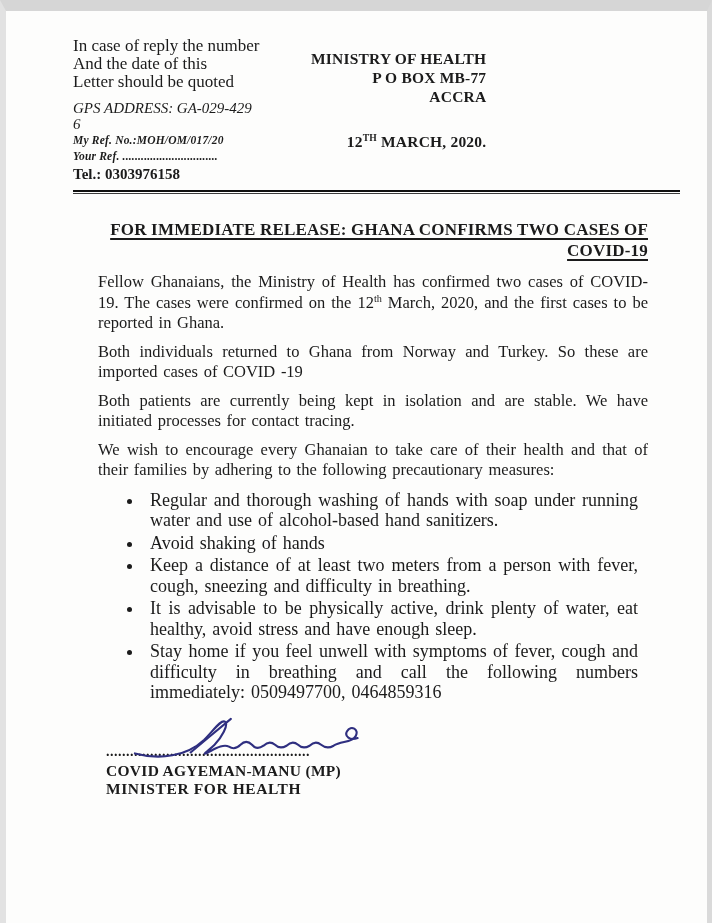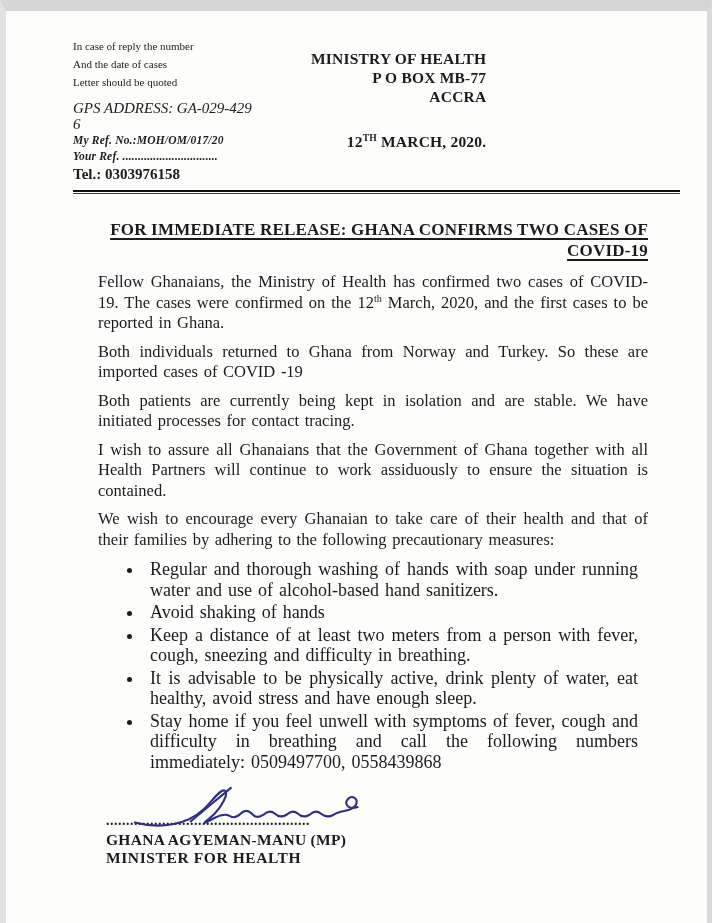--- a/index.html
+++ b/index.html
@@ -8,21 +8,21 @@
     position:absolute; inset:0; box-sizing:border-box;
     background:#fdfdfc; color:#1b1b1b;
     border-top:11px solid #d6d6d6;
     border-left:6px solid #e2e2e2;
     border-right:5px solid #dadada;
     overflow:hidden;
   }
   
   .letterhead { display:flex; padding:26px 60px 0 67px; }
   .lh-left { flex:none; width:238px; }
-  .reply-note { font-size:11px; line-height:18px; }
+  .reply-note { font-size:17px; line-height:18px; }
   .gps { margin-top:9px; font-style:italic; font-size:15px; line-height:16px; }
   .ref { font-weight:bold; font-style:italic; font-size:11.5px; line-height:13.5px; margin-top:2px; letter-spacing:0.2px; }
   .tel { font-weight:bold; font-size:15px; margin-top:3px; }
   .lh-center { flex:1; text-align:center; padding-top:1px; }
   .emblem-caption { font-weight:bold; font-size:11px; letter-spacing:1.2px; margin-top:1px; white-space:nowrap; }
   .lh-right { flex:none; min-width:168px; text-align:right; padding-top:12px; }
   .ministry { font-weight:bold; font-size:15.5px; line-height:19px; letter-spacing:0.2px; }
   .date { font-weight:bold; font-size:15.5px; margin-top:27px; letter-spacing:0.2px; }
   sup { font-size:0.62em; vertical-align:super; line-height:0; }
   
@@ -44,21 +44,21 @@
 </head>
 <body>
 
 <div class="photo">
   <div class="page">
 
     <header class="letterhead">
       <div class="lh-left">
         <div class="reply-note">
           <div>In case of reply the number</div>
-          <div>And the date of cases</div>
+          <div>And the date of this</div>
           <div>Letter should be quoted</div>
         </div>
         <div class="gps">
           <div>GPS ADDRESS: GA-029-429</div>
           <div>6</div>
         </div>
         <div class="ref">My Ref. No.:MOH/OM/017/20</div>
         <div class="ref">Your Ref. ...............................</div>
         <div class="tel">Tel.: 0303976158</div>
       </div>
@@ -79,38 +79,37 @@
     <main>
       <h1 class="title">
         <span class="u">FOR IMMEDIATE RELEASE: GHANA CONFIRMS TWO CASES OF</span><br>
         <span class="u">COVID-19</span>
       </h1>
 
       <p class="body-p"><span>Fellow Ghanaians, the Ministry of Health has confirmed two cases of COVID-19.  The cases were confirmed on the 12</span><sup>th</sup><span> March, 2020, and the first cases to be reported in Ghana.</span></p>
 
       <p class="body-p">Both individuals returned to Ghana from Norway and Turkey. So these are imported cases of COVID -19</p>
       <p class="body-p">Both patients are currently being kept in isolation and are stable. We have initiated processes for contact tracing.</p>
-      <p class="body-p">I wish to assure all Ghanaians that the Government of Ghana together with all Health Partners will continue to work assiduously to ensure the situation is contained.</p>
       <p class="body-p">We wish to encourage every Ghanaian to take care of their health and that of their families by adhering to the following precautionary measures:</p>
 
       <ul class="measures">
         <li>Regular and thorough washing of hands with soap under running water and use of alcohol-based hand sanitizers.</li>
         <li>Avoid shaking of hands</li>
         <li>Keep a distance of at least two meters from a person with fever, cough, sneezing and difficulty in breathing.</li>
         <li>It is advisable to be physically active, drink plenty of water, eat healthy, avoid stress and have enough sleep.</li>
-        <li>Stay home if you feel unwell with symptoms of fever, cough and difficulty in breathing and call the following numbers immediately:  0509497700, 0558439868</li>
+        <li>Stay home if you feel unwell with symptoms of fever, cough and difficulty in breathing and call the following numbers immediately:  0509497700, 0464859316</li>
       </ul>
 
       <div class="sig-block">
         <svg class="sig-ink" width="252" height="48" viewBox="0 0 252 50" aria-hidden="true">
           <g fill="none" stroke="#2f2f80" stroke-width="2.2" stroke-linecap="round">
             <path d="M4 40 C 30 47 58 43 76 26 C 86 16 94 4 98 7 C 102 10 94 24 87 31 C 81 37 72 43 80 39 C 88 35 96 30 102 33 Q 108 37 114 31 Q 120 25 126 31 Q 131 37 138 32 Q 144 26 150 31 Q 155 36 162 32 Q 168 26 174 31 Q 179 36 186 32 Q 192 26 198 31 Q 204 36 211 32 C 219 27 230 29 234 22 C 238 15 229 10 225 17 C 222 22 228 27 236 24"></path>
             <path d="M62 39 C 75 28 92 14 104 4"></path>
           </g>
         </svg>
         <div class="dotted">...................................................</div>
-        <div class="sig-name">GHANA AGYEMAN-MANU (MP)</div>
+        <div class="sig-name">COVID AGYEMAN-MANU (MP)</div>
         <div class="sig-title">MINISTER FOR HEALTH</div>
       </div>
     </main>
 
   </div>
 </div>
 
 </body></html>

